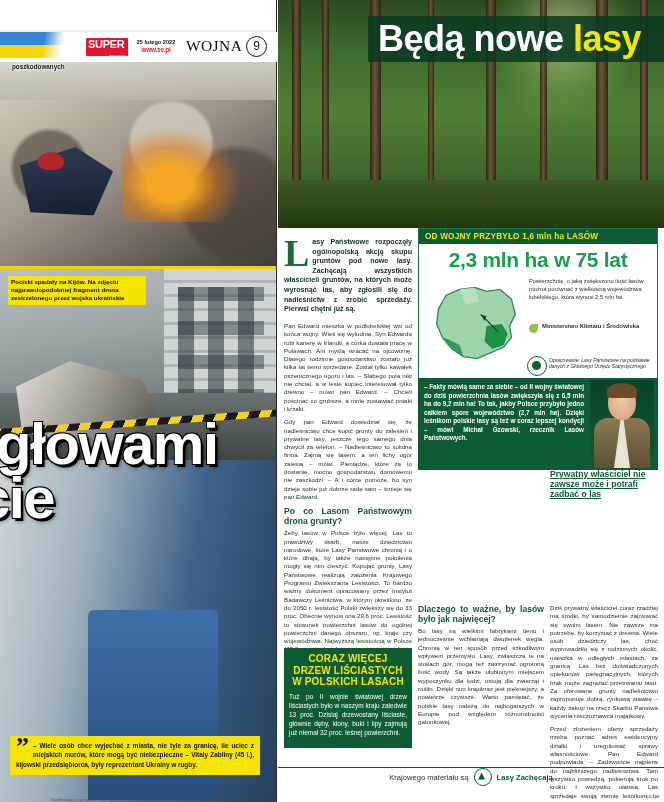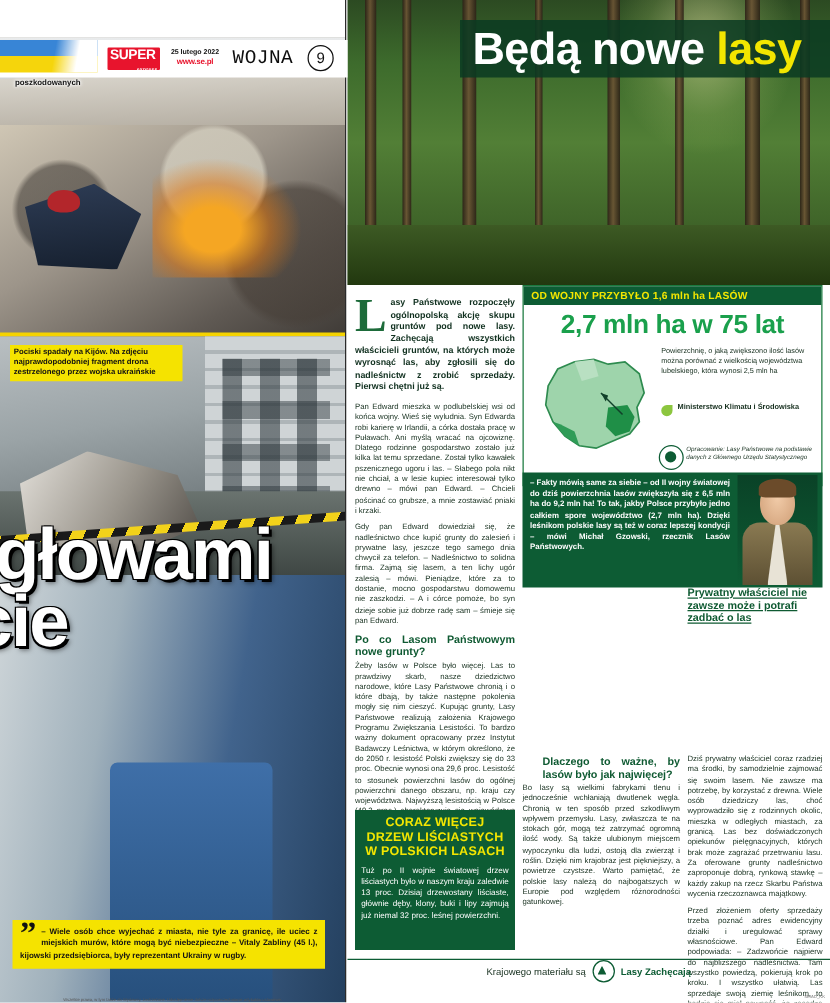--- a/index.html
+++ b/index.html
@@ -14,21 +14,21 @@
     background:linear-gradient(100deg, rgba(255,255,255,0) 55%, #fff 78%);}
   .super-logo{position:absolute;left:86px;top:6px;width:42px;height:18px;background:#e8142d;
     border-radius:1px;color:#fff;font-weight:bold;font-size:11px;line-height:11px;
     letter-spacing:-.3px;padding:1px 0 0 2px;box-sizing:border-box;}
   .super-logo .sub{display:block;font-size:4px;text-align:right;padding-right:2px;
     letter-spacing:.2px;font-weight:bold;}
   .date-line{position:absolute;left:133px;top:7px;font-size:5.6px;color:#111;line-height:7px;
     font-weight:bold;text-align:center;width:46px;}
   .date-line .url{color:#e8142d;font-size:6.4px;letter-spacing:-.2px;}
   .wojna{position:absolute;left:186px;top:5px;font-size:15.5px;letter-spacing:.4px;color:#0d0d0d;
-    font-family:Liberation Mono, monospace;}
+    font-family:Liberation Serif, serif;}
   .pagenum{position:absolute;left:246px;top:4px;width:19px;height:19px;border:1.2px solid #111;
     border-radius:50%;font-size:12px;text-align:center;line-height:19px;color:#111;}
 
   
   .left-col{position:absolute;left:0;top:30px;width:276px;height:772px;overflow:hidden;background:#cfd3d6;}
 
   .photo1{position:absolute;left:0;top:0;width:276px;height:248px;overflow:hidden;
     background:linear-gradient(165deg,#d9d3c8 0%,#bdb6ab 28%,#8e8a85 55%,#5a5550 100%);}
   .rubble{position:absolute;left:0;top:0;width:276px;height:248px;}
   .p1-sky{position:absolute;left:0;top:0;width:276px;height:36px;
@@ -116,29 +116,29 @@
     color:#10301f;text-align:justify;font-weight:bold;}
   .lead .dropcap{float:left;font-size:38px;line-height:30px;font-weight:bold;color:#1d6b3a;
     margin:0 3px 0 0;font-family:"Liberation Serif",serif;}
 
   .col-a{position:absolute;left:6px;top:322px;width:128px;font-size:6.2px;line-height:8.3px;
     color:#17301f;text-align:justify;}
   .col-a p{margin:0 0 5px 0;}
   .sub-a{font-size:8.6px;font-weight:bold;color:#0f5a32;line-height:10px;margin:4px 0 3px 0;}
 
   .greenbox{position:absolute;left:6px;top:648px;width:128px;background:#0d5c34;color:#fff;
-    box-sizing:border-box;padding:5px 5px 22px 5px;}
+    box-sizing:border-box;padding:5px 5px 10px 5px;}
   .greenbox .gb-h{color:#f3e600;font-size:10px;font-weight:bold;line-height:11.5px;
     letter-spacing:.2px;text-align:center;margin-bottom:4px;}
   .greenbox .gb-t{font-size:6.5px;line-height:9.2px;text-align:justify;}
 
   .col-b{position:absolute;left:140px;top:604px;width:126px;font-size:6.2px;line-height:8.3px;
     color:#17301f;text-align:justify;}
   .col-b p{margin:0 0 5px 0;}
-  .sub-b{font-size:8.6px;font-weight:bold;color:#0f5a32;line-height:10px;margin:0 0 3px 16px;}
+  .sub-b{font-size:8.6px;font-weight:bold;color:#0f5a32;line-height:10px;margin:0 0 3px 0;}
 
   .col-c{position:absolute;left:272px;top:604px;width:108px;font-size:6.2px;line-height:8.3px;
     color:#17301f;text-align:justify;}
   .col-c p{margin:0 0 5px 0;}
   .sub-c{font-size:8.6px;font-weight:bold;color:#0f5a32;line-height:10px;margin:3px 0 3px 0;text-decoration:underline;}
 
   
   .info{position:absolute;left:140px;top:228px;width:240px;border:1.5px solid #1a7a3e;
     background:#fff;box-sizing:border-box;}
   .info-h{background:#0d5c34;color:#f3e600;font-size:8.2px;font-weight:bold;
@@ -267,21 +267,21 @@
       <div class="title-txt"><span>Będą nowe </span><span class="y">lasy</span></div>
     </div>
 
     <div class="lead">
       <span class="dropcap">L</span><span>asy Państwowe rozpoczęły ogólnopolską akcję skupu gruntów pod nowe lasy. Zachęcają wszystkich właścicieli gruntów, na których może wyrosnąć las, aby zgłosili się do nadleśnictw z zrobić sprzedaży. Pierwsi chętni już są.</span>
     </div>
 
     <div class="col-a">
       <p>Pan Edward mieszka w podlubelskiej wsi od końca wojny. Wieś się wyludnia. Syn Edwarda robi karierę w Irlandii, a córka dostała pracę w Puławach. Ani myślą wracać na ojcowiznę. Dlatego rodzinne gospodarstwo zostało już kilka lat temu sprzedane. Został tylko kawałek pszenicznego ugoru i las. – Słabego pola nikt nie chciał, a w lesie kupiec interesował tylko drewno – mówi pan Edward. – Chcieli pościnać co grubsze, a mnie zostawiać pniaki i krzaki.</p>
       <p>Gdy pan Edward dowiedział się, że nadleśnictwo chce kupić grunty do zalesień i prywatne lasy, jeszcze tego samego dnia chwycił za telefon. – Nadleśnictwo to solidna firma. Zajmą się lasem, a ten lichy ugór zalesią – mówi. Pieniądze, które za to dostanie, mocno gospodarstwu domowemu nie zaszkodzi. – A i córce pomoże, bo syn dzieje sobie już dobrze radę sam – śmieje się pan Edward.</p>
-      <div class="sub-a">Po co Lasom Państwowym nowe grunty?</div>
+      <div class="sub-a">Po co Lasom Państwowym drona grunty?</div>
       <p>Żeby lasów w Polsce było więcej. Las to prawdziwy skarb, nasze dziedzictwo narodowe, które Lasy Państwowe chronią i o które dbają, by także następne pokolenia mogły się nim cieszyć. Kupując grunty, Lasy Państwowe realizują założenia Krajowego Programu Zwiększania Lesistości. To bardzo ważny dokument opracowany przez Instytut Badawczy Leśnictwa, w którym określono, że do 2050 r. lesistość Polski zwiększy się do 33 proc. Obecnie wynosi ona 29,6 proc. Lesistość to stosunek powierzchni lasów do ogólnej powierzchni danego obszaru, np. kraju czy województwa. Najwyższą lesistością w Polsce (49,3 proc.) charakteryzuje się województwo lubuskie, najniższą (21,5 proc.) – łódzkie.</p>
     </div>
 
     <div class="greenbox">
       <div class="gb-h">CORAZ WIĘCEJ DRZEW LIŚCIASTYCH W POLSKICH LASACH</div>
       <div class="gb-t">Tuż po II wojnie światowej drzew liściastych było w naszym kraju zaledwie 13 proc. Dzisiaj drzewostany liściaste, głównie dęby, klony, buki i lipy zajmują już niemal 32 proc. leśnej powierzchni.</div>
     </div>
 
     <div class="col-b">
       <div class="sub-b">Dlaczego to ważne, by lasów było jak najwięcej?</div>
@@ -290,21 +290,21 @@
 
     <div class="col-c">
       <p>Dziś prywatny właściciel coraz rzadziej ma środki, by samodzielnie zajmować się swoim lasem. Nie zawsze ma potrzebę, by korzystać z drewna. Wiele osób dziedziczy las, choć wyprowadziło się z rodzinnych okolic, mieszka w odległych miastach, za granicą. Las bez doświadczonych opiekunów pielęgnacyjnych, których brak może zagrażać przetrwaniu lasu. Za oferowane grunty nadleśnictwo zaproponuje dobrą, rynkową stawkę – każdy zakup na rzecz Skarbu Państwa wycenia rzeczoznawca majątkowy.</p>
       <p>Przed złożeniem oferty sprzedaży trzeba poznać adres ewidencyjny działki i uregulować sprawy własnościowe. Pan Edward podpowiada: – Zadzwońcie najpierw do najbliższego nadleśnictwa. Tam wszystko powiedzą, pokierują krok po kroku. I wszystko ułatwią. Las sprzedaje swoją ziemię leśnikom, to będzie cię miał pewność, że zasadzą tam las i nie postawią jakiejś fabryki.</p>
     </div>
 
     <div class="sub-c" style="position:absolute;left:272px;top:466px;width:108px">Prywatny właściciel nie zawsze może i potrafi zadbać o las</div>
 
     <div class="info">
       <div class="info-h">OD WOJNY PRZYBYŁO 1,6 mln ha LASÓW</div>
-      <div class="info-big">2,7 mln ha w 75 lat</div>
+      <div class="info-big">2,3 mln ha w 75 lat</div>
       <div class="info-body">
         <svg class="pl-map" viewBox="0 0 100 100">
           <path d="M12 34 L20 20 L34 14 L50 12 L62 16 L76 14 L88 24 L92 40 L86 52 L88 64
                    L80 74 L66 80 L52 86 L38 84 L26 76 L16 64 L10 50 Z" fill="#9ed4ab" stroke="#2e8b4f" stroke-width="1.4"></path>
           <path d="M62 52 L78 50 L84 60 L80 72 L68 76 L60 68 Z" fill="#1f8f47"></path>
           <path d="M34 14 L50 12 L54 26 L40 30 Z" fill="#b9e0c2"></path>
           <path d="M16 64 L26 76 L38 84 L34 72 L22 66 Z" fill="#2f9c57"></path>
           <line x1="74" y1="58" x2="56" y2="40" stroke="#11402a" stroke-width="1.2"></line>
           <polygon points="56,40 62,42 60,47" fill="#11402a"></polygon>
         </svg>

